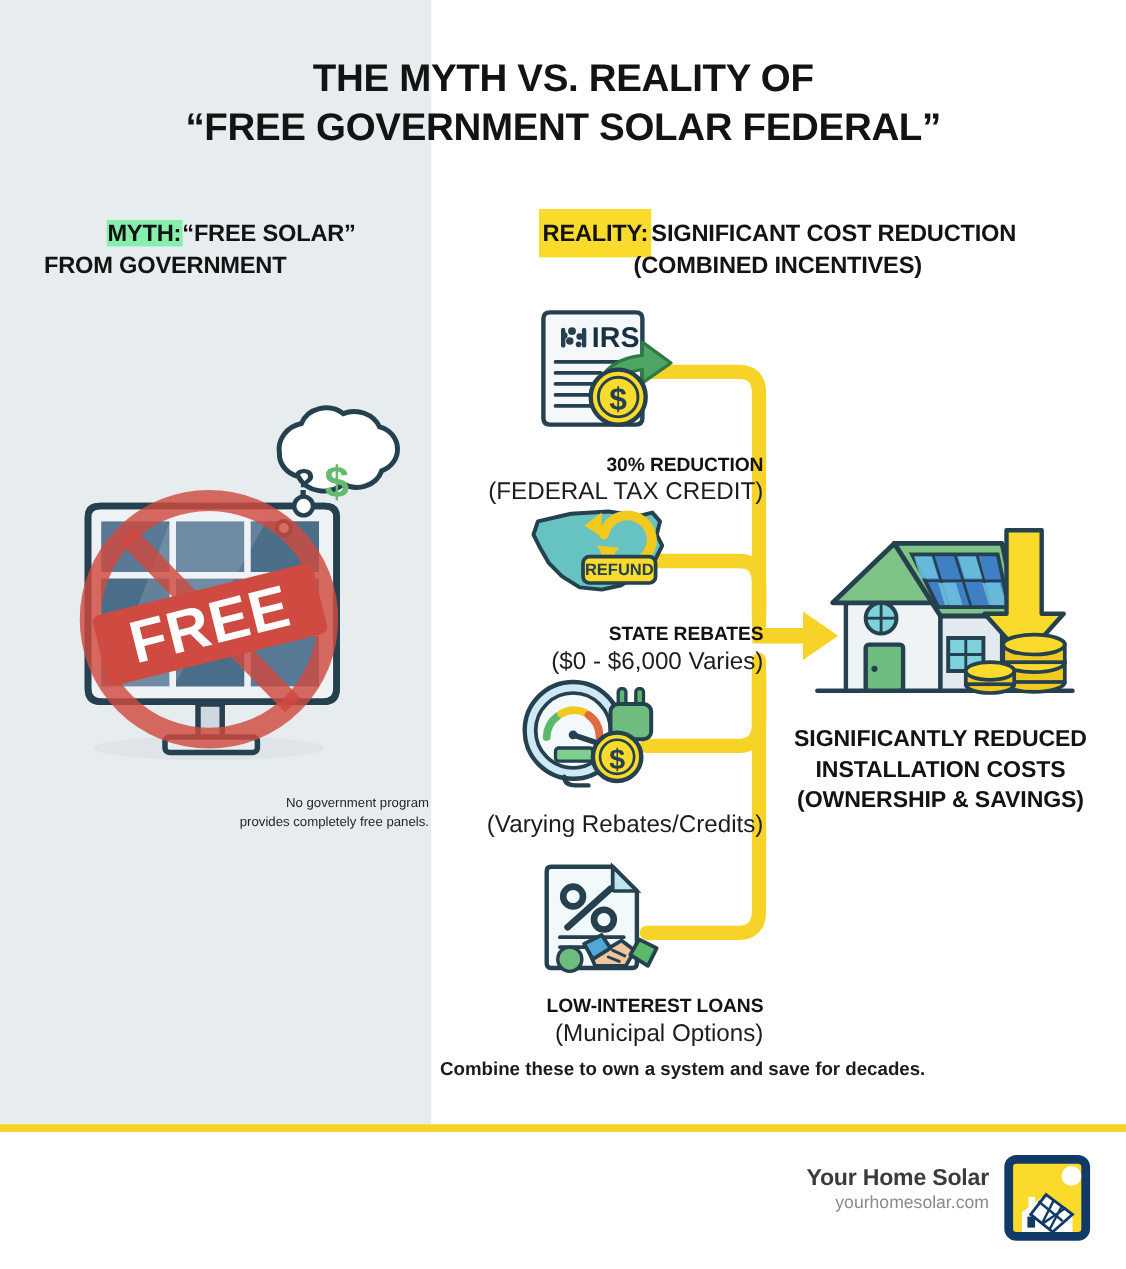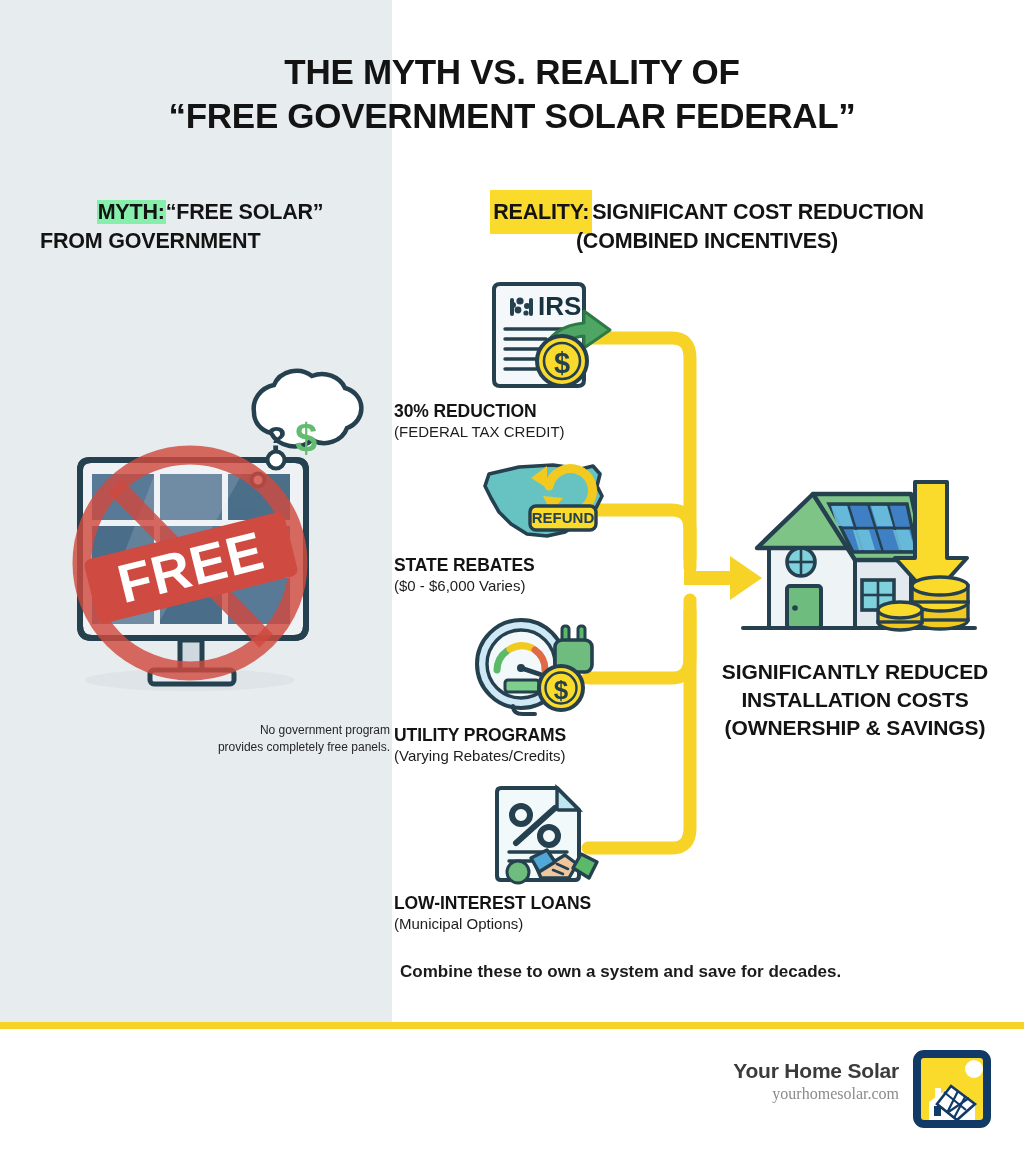--- a/index.html
+++ b/index.html
@@ -62,27 +62,27 @@
     position:absolute; left:20px; top:722px; width:370px; text-align:right;
     font-size:12px; line-height:1.45; color:#262626;
   }
 
   
   .incentive { position:absolute; width:300px; left:394px; }
   .incentive .icon-wrap {
     width:300px; display:flex; justify-content:center; align-items:flex-end;
   }
   .incentive .lbl {
-    width:300px; text-align:left; margin-top:11px;
+    width:300px; text-align:right; margin-top:22px;
   }
   .incentive .lbl .t1 {
     display:block; font-size:17.5px; font-weight:bold; letter-spacing:-0.1px; color:#131313;
   }
   .incentive .lbl .t2 {
-    display:block; font-size:15px; color:#1d1d1d; margin-top:1px;
+    display:block; font-size:22px; color:#1d1d1d; margin-top:1px;
   }
 
   #inc-0 { top:278px; }
   #inc-1 { top:452px; }
   #inc-2 { top:618px; }
   #inc-3 { top:782px; }
 
   
   .connector { position:absolute; left:580px; top:300px; width:200px; height:580px; }
 
@@ -102,21 +102,21 @@
   }
 
   
   .footer-brand {
     position:absolute; right:125px; top:1059px; text-align:right;
   }
   .footer-brand .bname {
     display:block; font-size:21px; font-weight:bold; color:#3b3b3b; letter-spacing:-0.2px;
   }
   .footer-brand .burl {
-    display:block; font-size:16px; color:#8b8b8b; margin-top:2px;font-family:Liberation Serif, serif;
+    display:block; font-size:16px; color:#8b8b8b; margin-top:2px;
   }
   .footer-logo { position:absolute; right:33px; top:1050px; width:78px; height:78px; }
 
   svg { display:block; overflow:visible; }
 </style>
 </head>
 <body>
 
 <div id="page">
 
@@ -300,21 +300,20 @@
           <rect x="86" y="22" width="37" height="32" rx="7" fill="#6ebd7e" stroke="#25404f" stroke-width="3.6"></rect>
           <path d="M104 54 Q104 74 88 80" fill="none" stroke="#25404f" stroke-width="4" stroke-linecap="round"></path>
         </g>
 
         <circle cx="92" cy="70" r="22" fill="#fada2b" stroke="#25404f" stroke-width="4"></circle>
         <circle cx="92" cy="70" r="15.5" fill="none" stroke="#25404f" stroke-width="2.4"></circle>
         <text x="92" y="81" text-anchor="middle" font-family="'Liberation Sans',sans-serif" font-size="26" font-weight="bold" fill="#25404f">$</text>
       </svg>
     </div>
     <div class="lbl">
-      <span class="t1">UTILITY PROGRAMS</span>
       <span class="t2">(Varying Rebates/Credits)</span>
     </div>
   </div>
 
   <div class="incentive" id="inc-3">
     <div class="icon-wrap">
       <svg viewBox="0 0 150 100" width="150" height="100">
 
         <path d="M32 6 L88 6 L110 28 L110 94 Q110 98 106 98 L32 98 Q28 98 28 94 L28 10 Q28 6 32 6 Z" fill="#f2f9fa" stroke="#25404f" stroke-width="4" stroke-linejoin="round"></path>
         <path d="M88 6 L110 28 L90 28 Q88 28 88 26 Z" fill="#bfe6ee" stroke="#25404f" stroke-width="3.4"></path>

